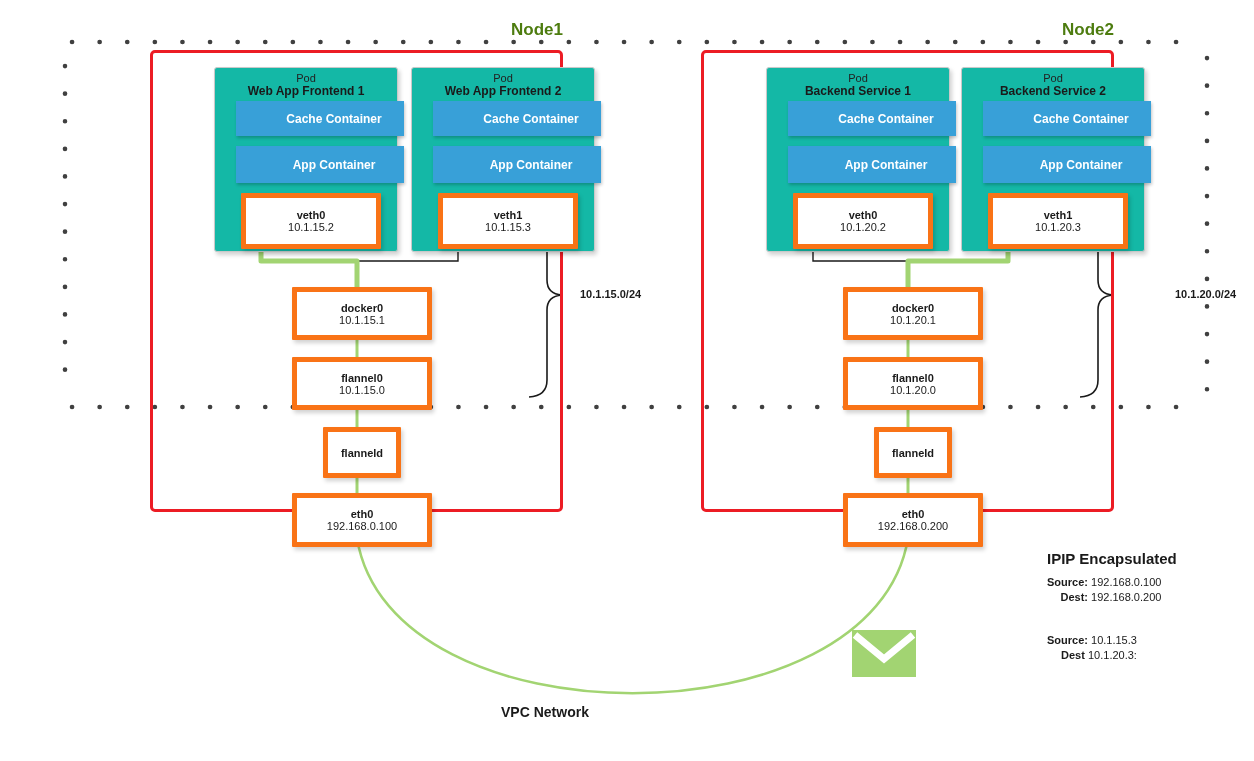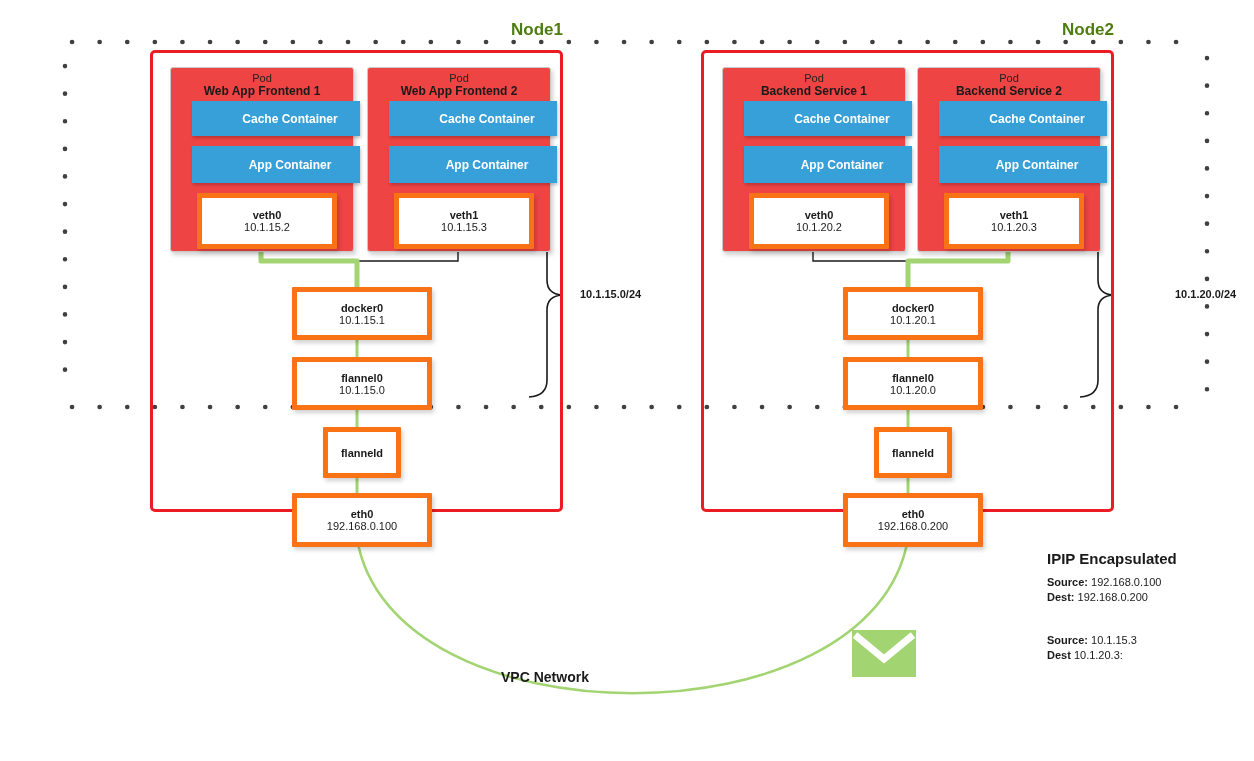--- a/index.html
+++ b/index.html
@@ -13,23 +13,23 @@
   .brace { stroke:#1a1a1a; stroke-width:1.6; fill:none; }
   .wire-black { stroke:#1a1a1a; stroke-width:1.4; fill:none; }
   .wire-green { stroke:var(--line-green); fill:none; stroke-linejoin:round; }
   .envelope-rect { fill:var(--line-green); }
   .envelope-flap { stroke:#ffffff; stroke-width:7; fill:none; }
 
   .node-box { position:absolute; border:3px solid var(--node-red); border-radius:5px; z-index:1; }
   .node-title { position:absolute; top:20px; text-align:right; font-size:17px; font-weight:bold; z-index:2; color:#4d7c0f; }
 
   .pod {
-    position:absolute; width:182px; height:183px; background:#ef4444;
+    position:absolute; width:182px; height:183px; background:#14b8a6;
     border:1px solid #c9c9c9; border-radius:3px;
-    box-shadow:2px 3px 4px rgba(0,0,0,0.18); z-index:2;
+    box-shadow:2px 3px 4px rgba(0,0,0,0.18); z-index:2;margin-left:44px;
   }
   .pod-kind { margin-top:4px; text-align:center; font-size:11px; color:#222; }
   .pod-name { text-align:center; font-size:12px; font-weight:bold; }
   .blue-box {
     position:absolute; left:21px; width:140px; background:var(--container-blue);
     color:#fff; font-weight:bold; font-size:12px;
     display:flex; align-items:center; justify-content:center;
     box-shadow:1px 2px 3px rgba(0,0,0,0.22);
     padding-left:28px;
   }
@@ -57,21 +57,21 @@
   .packet-stack {
     position:absolute; width:68px; background:#fff; border:1px solid #b5b5b5;
     box-shadow:2px 3px 4px rgba(0,0,0,0.2); z-index:2; box-sizing:border-box;
   }
   .packet-row {
     display:flex; align-items:center; justify-content:center;
     font-size:11px; font-weight:bold; border-bottom:1px solid #cfcfcf;
   }
   .packet-row:last-child { border-bottom:none; }
   .packet-title { position:absolute; font-size:15px; font-weight:bold; z-index:2; }
-  .packet-note { position:absolute; font-size:11px; line-height:1.35; z-index:2; }
+  .packet-note { position:absolute; font-size:11px; line-height:1.35; z-index:2;text-align:right; }
   .b { font-weight:bold; }
 </style>
 </head>
 <body>
 
 <div class="canvas">
 
   <svg class="wires" width="1254" height="761" viewBox="0 0 1254 761">
 
     <g>
@@ -178,21 +178,21 @@
   <div class="iface-box" style="left:874px;top:427px;width:68px;height:41px">
     <div class="iface-name">flanneld</div>
   </div>
   <div class="iface-box" style="left:843px;top:493px;width:130px;height:44px">
     <div class="iface-name">eth0</div>
     <div class="iface-ip">192.168.0.200</div>
   </div>
   <div class="subnet-label" style="left:1175px;top:288px">10.1.20.0/24</div>
 
 
-  <div class="vpc-label" style="left:470px;top:669px;width:150px">VPC Network</div>
+  <div class="vpc-label" style="left:470px;top:704px;width:150px">VPC Network</div>
 
 
   <div class="packet-title" style="left:1047px;top:550px">IPIP Encapsulated</div>
 
   <div class="packet-note" style="left:1047px;top:575px">
     <div>
       <span class="b">Source:</span>
       <span>192.168.0.100</span>
     </div>
     <div>

